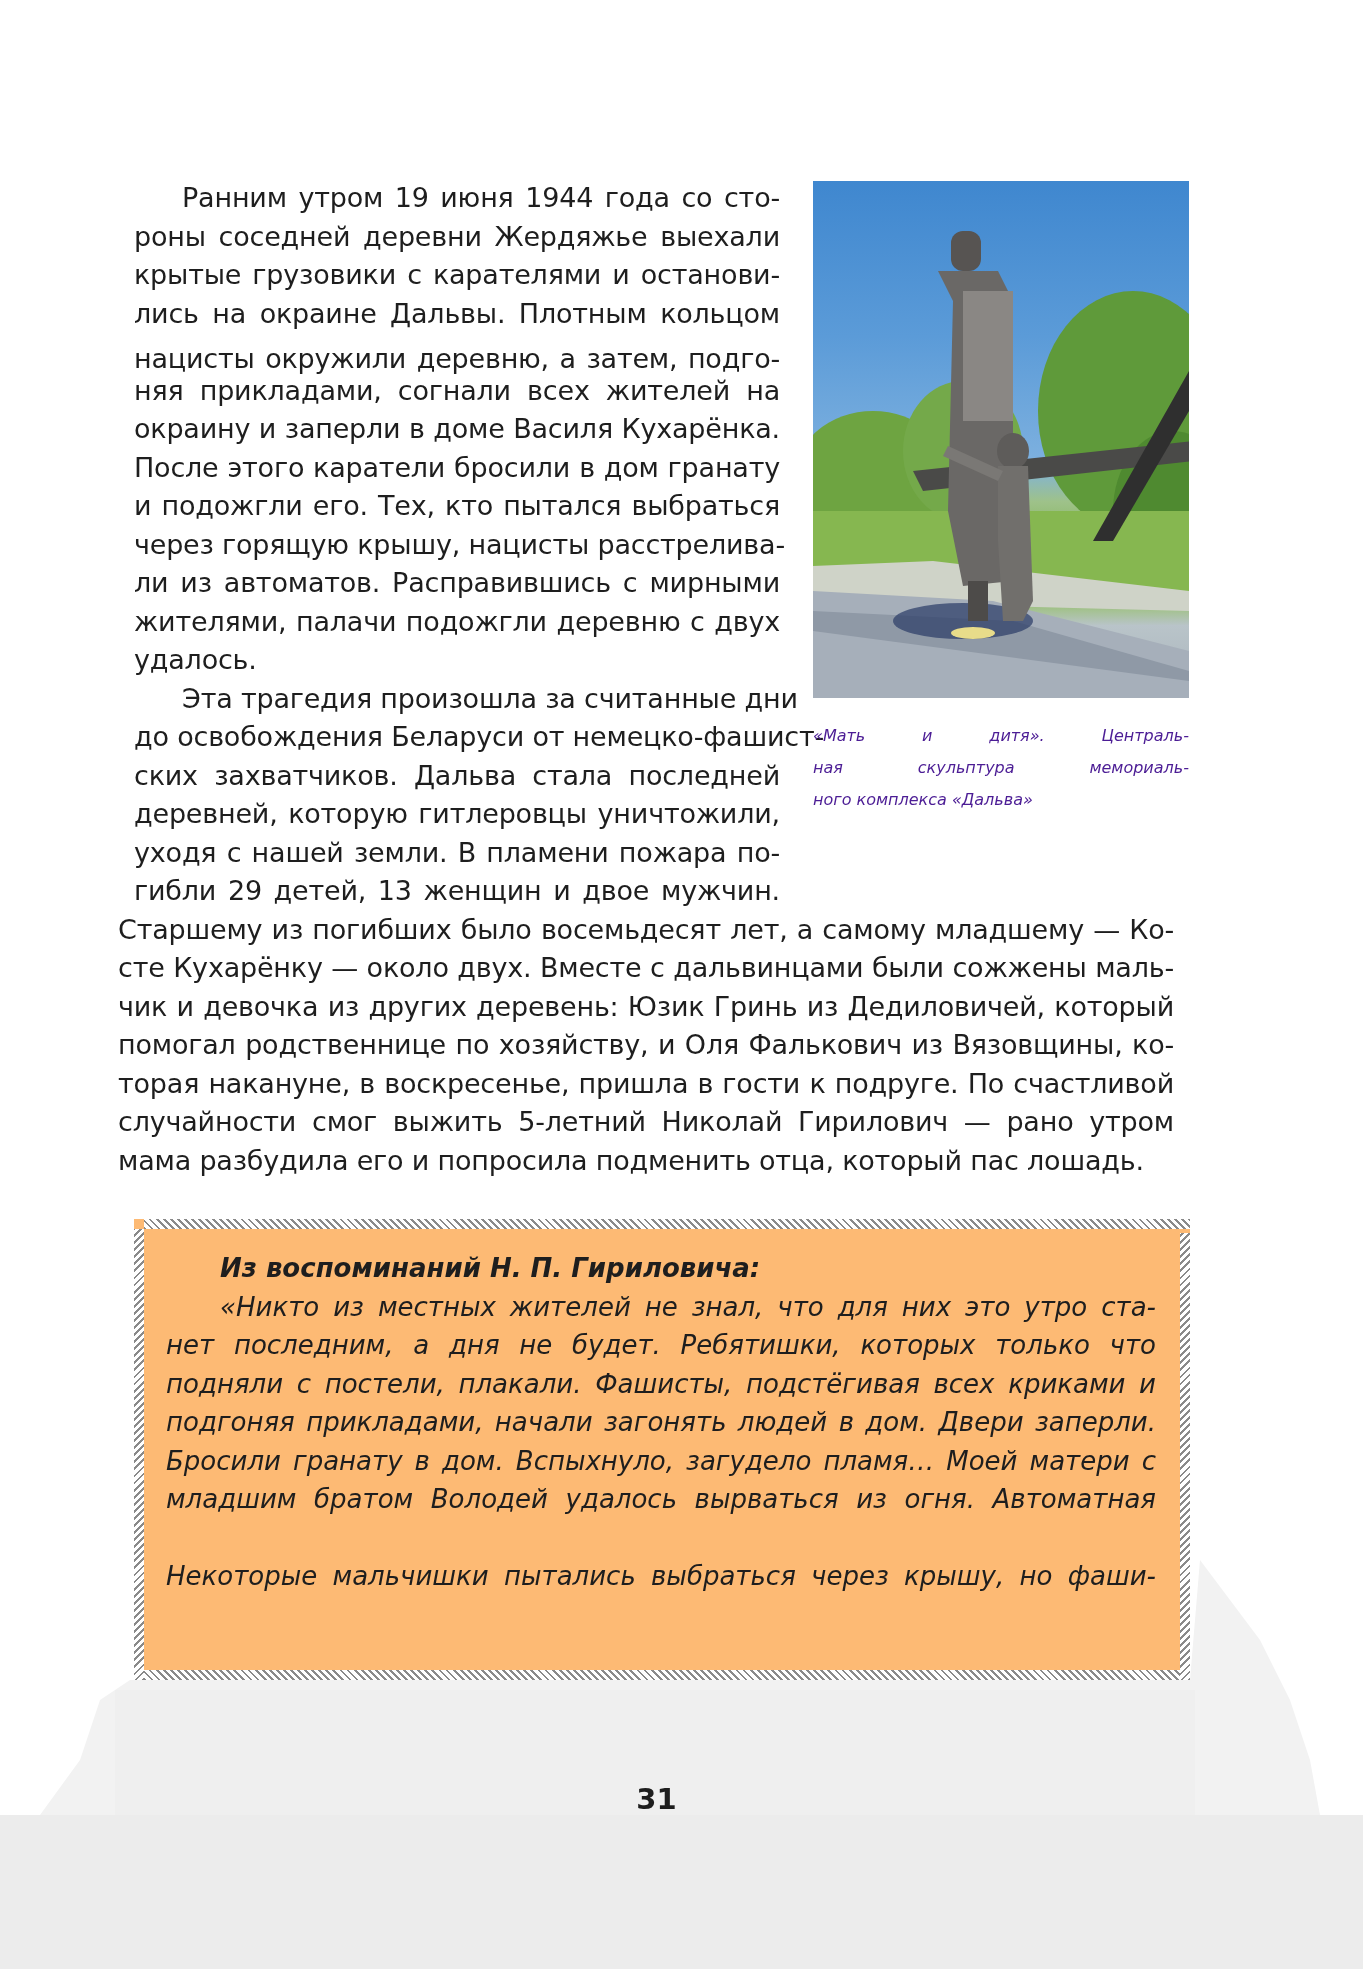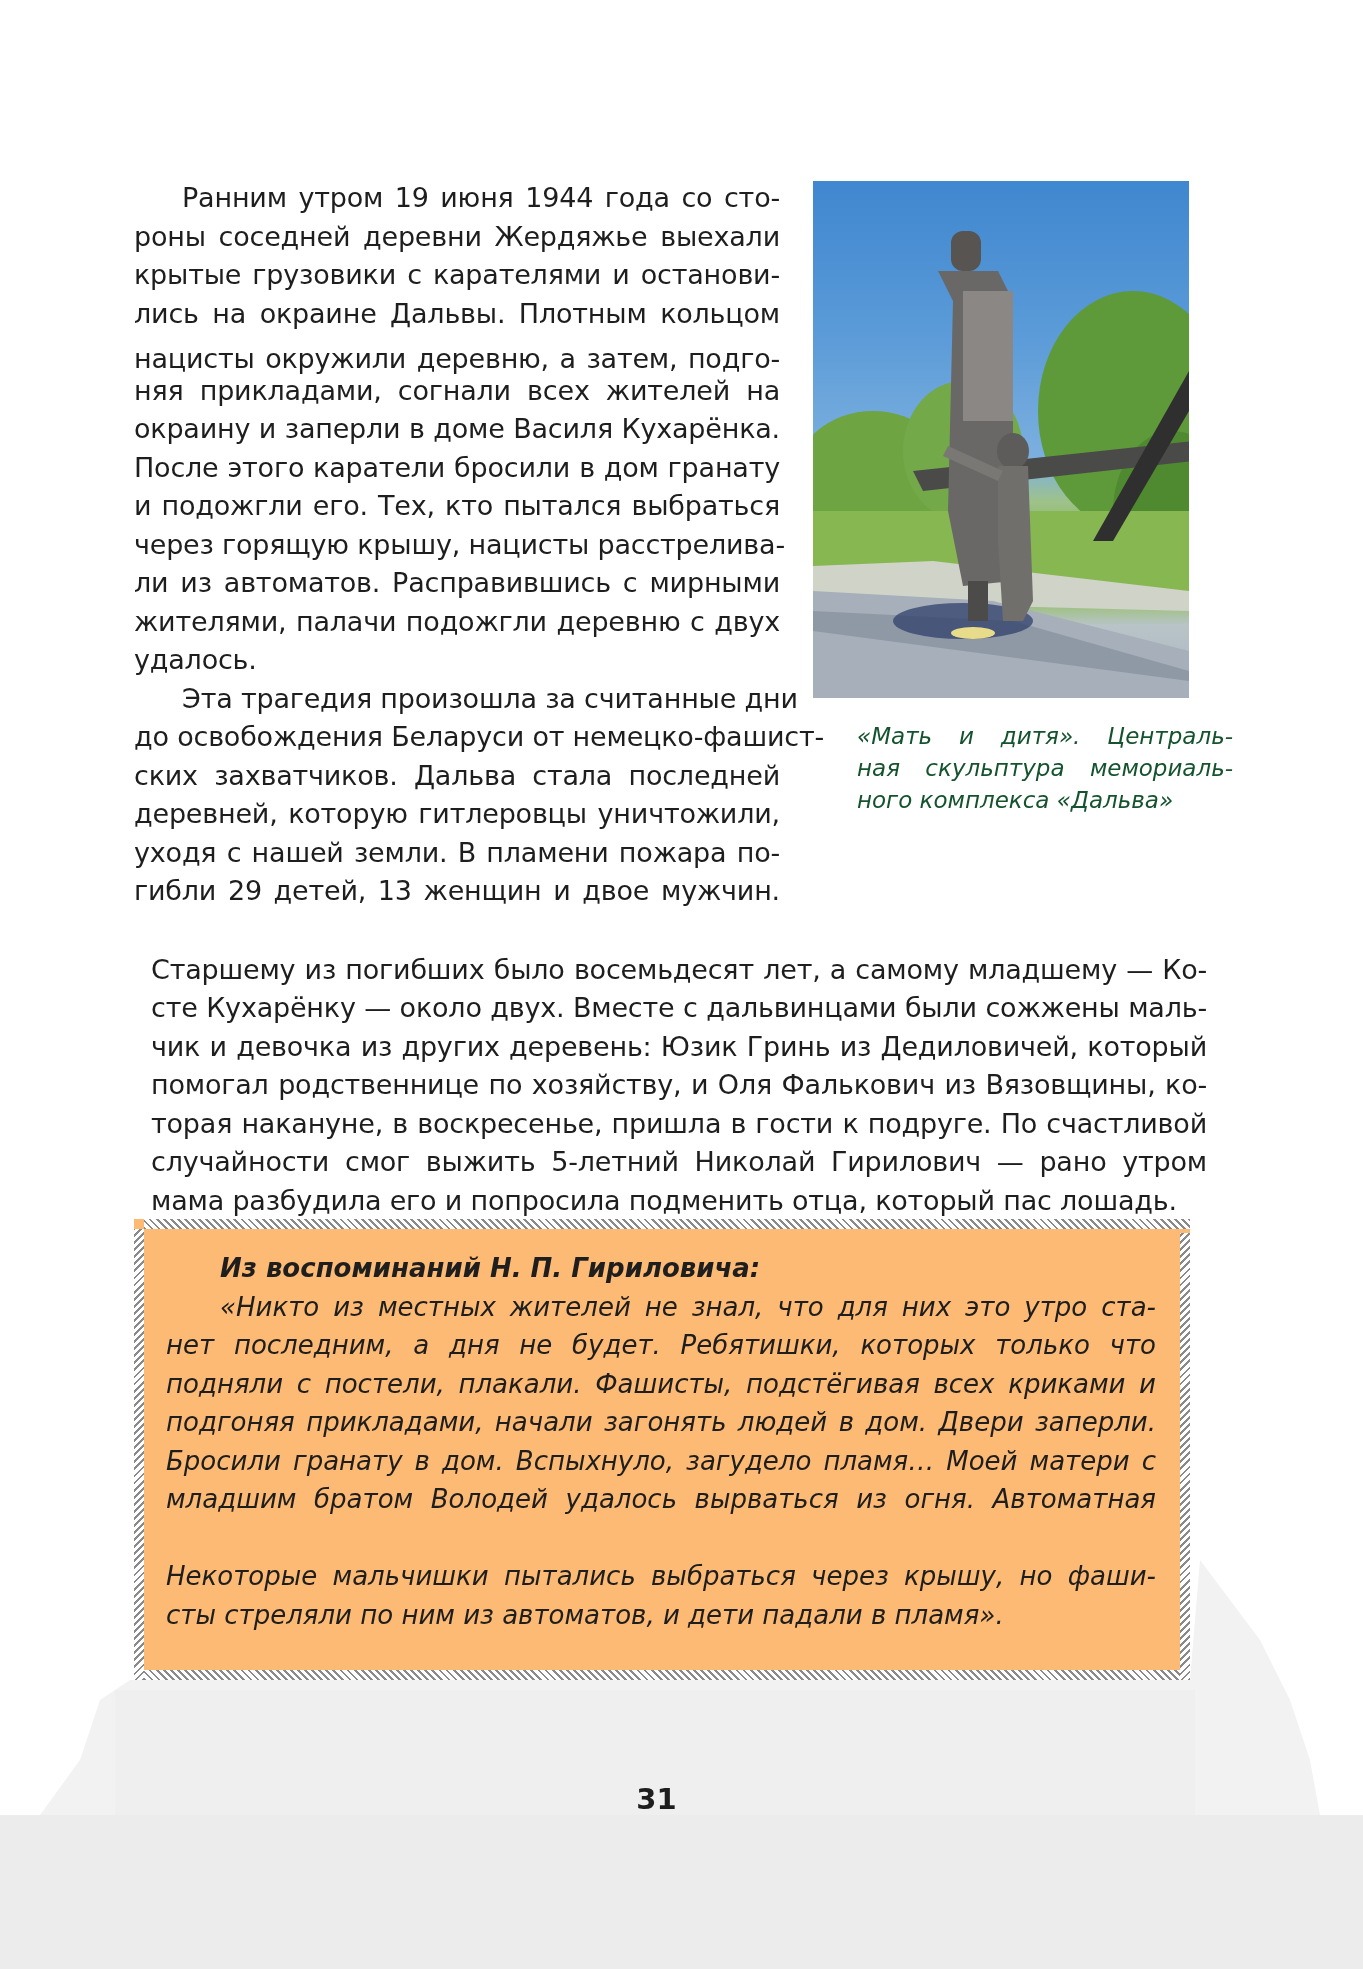--- a/index.html
+++ b/index.html
@@ -20,31 +20,31 @@
       line-height: 38px;
       white-space: nowrap;
       text-align: justify;
       text-align-last: justify;
       z-index: 2;
       letter-spacing: -0.2px;
     }
     .line.last { text-align-last: left; }
     .col-left { left: 134px; width: 646px; }
     .col-left.indent { left: 182px; width: 598px; }
-    .col-full { left: 151px; width: 1056px; margin-top: 40px; }
+    .col-full { left: 118px; width: 1056px; }
 
     .photo {
       position: absolute; left: 813px; top: 181px; width: 376px; height: 517px;
       z-index: 2; overflow: hidden;
       background: linear-gradient(180deg, #3f87cf 0%, #5b9bd8 30%, #7eb1df 55%, #9ec28a 62%, #7fb04a 72%, #8fbf58 80%, #b9c4c9 86%, #a9b3bc 100%);
     }
     .caption {
-      position: absolute; left: 857px; width: 376px;
-      font-size: 23px; line-height: 32px; font-style: italic;
-      color: #14532d; z-index: 2; white-space: nowrap;
+      position: absolute; left: 813px; width: 376px;
+      font-size: 16px; line-height: 32px; font-style: italic;
+      color: #4c1d95; z-index: 2; white-space: nowrap;
       text-align: justify; text-align-last: justify;
     }
     .caption.last { text-align-last: left; }
 
     .quote-box {
       position: absolute; left: 134px; top: 1219px; width: 1056px; height: 461px;
       z-index: 2; box-sizing: border-box;
       background: #fdba74;
     }
     .hatch {
@@ -156,16 +156,15 @@
   <div class="hatch v right"></div>
 
   <div class="q-line title q-indent" style="top:30px">Из воспоминаний Н. П. Гириловича:</div>
   <div class="q-line q-indent" style="top:68.5px">«Никто из местных жителей не знал, что для них это утро ста-</div>
   <div class="q-line q-full" style="top:107px">нет последним, а дня не будет. Ребятишки, которых только что</div>
   <div class="q-line q-full" style="top:145.5px">подняли с постели, плакали. Фашисты, подстёгивая всех криками и</div>
   <div class="q-line q-full" style="top:184px">подгоняя прикладами, начали загонять людей в дом. Двери заперли.</div>
   <div class="q-line q-full" style="top:222.5px">Бросили гранату в дом. Вспыхнуло, загудело пламя… Моей матери с</div>
   <div class="q-line q-full" style="top:261px">младшим братом Володей удалось вырваться из огня. Автоматная</div>
   <div class="q-line q-full" style="top:338px">Некоторые мальчишки пытались выбраться через крышу, но фаши-</div>
-  <div class="q-line q-full last" style="top:376.5px">сты стреляли по ним из автоматов, и дети падали в пламя».</div>
 </div>
 
 <div class="page-number">31</div>
 
 </body></html>

